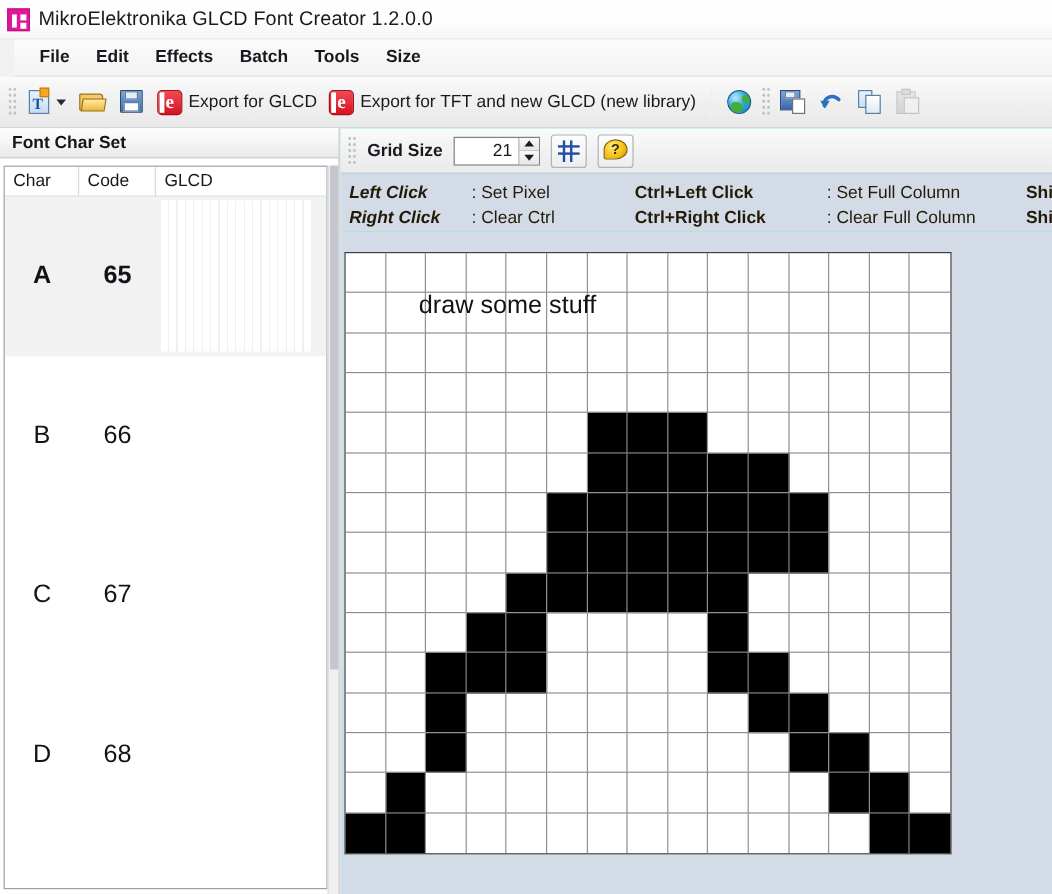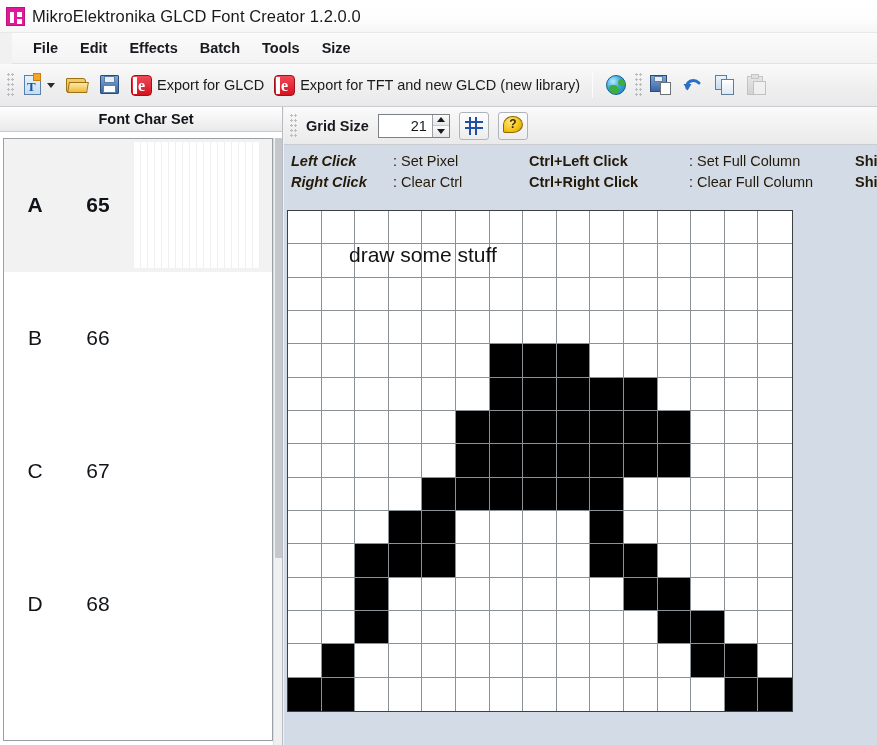--- a/index.html
+++ b/index.html
@@ -213,21 +213,21 @@
   
   .left-panel {
     position: absolute; left: 0; top: 107px; width: 283px; bottom: 0;
     background: #ffffff;
     border-right: 1px solid #b9bdc2;
   }
   .panel-header {
     height: 25px; width: 100%;
     background: linear-gradient(to bottom, #fefefe 0%, #f4f4f4 50%, #e9e9e9 100%);
     border-bottom: 1px solid #c6cace;
-    display: flex; align-items: center; padding-left: 10px; justify-content: center;
+    display: flex; align-items: center; padding-left: 10px;
   }
   .panel-header-title {
     font-size: 14.5px; font-weight: 700; color: #111418;
   }
   .grid-wrap {
     position: absolute; left: 3px; top: 31px; right: 9px; bottom: 4px;
     border: 1px solid #9aa0a6; background: #fff; overflow: hidden;
   }
   .col-head {
     display: flex; height: 25px;
@@ -486,20 +486,25 @@
       </span>
     </div>
   </div>
 
   <div class="left-panel">
     <div class="panel-header">
       <span class="panel-header-title">Font Char Set</span>
     </div>
 
     <div class="grid-wrap">
+      <div class="col-head">
+        <div class="ch ch-char">Char</div>
+        <div class="ch ch-code">Code</div>
+        <div class="ch ch-glcd">GLCD</div>
+      </div>
 
       <div class="char-row selected">
         <div class="cell-char">A</div>
         <div class="cell-code">65</div>
         <div class="cell-glcd">
           <div class="mini-grid"></div>
         </div>
       </div>
 
       <div class="char-row">

